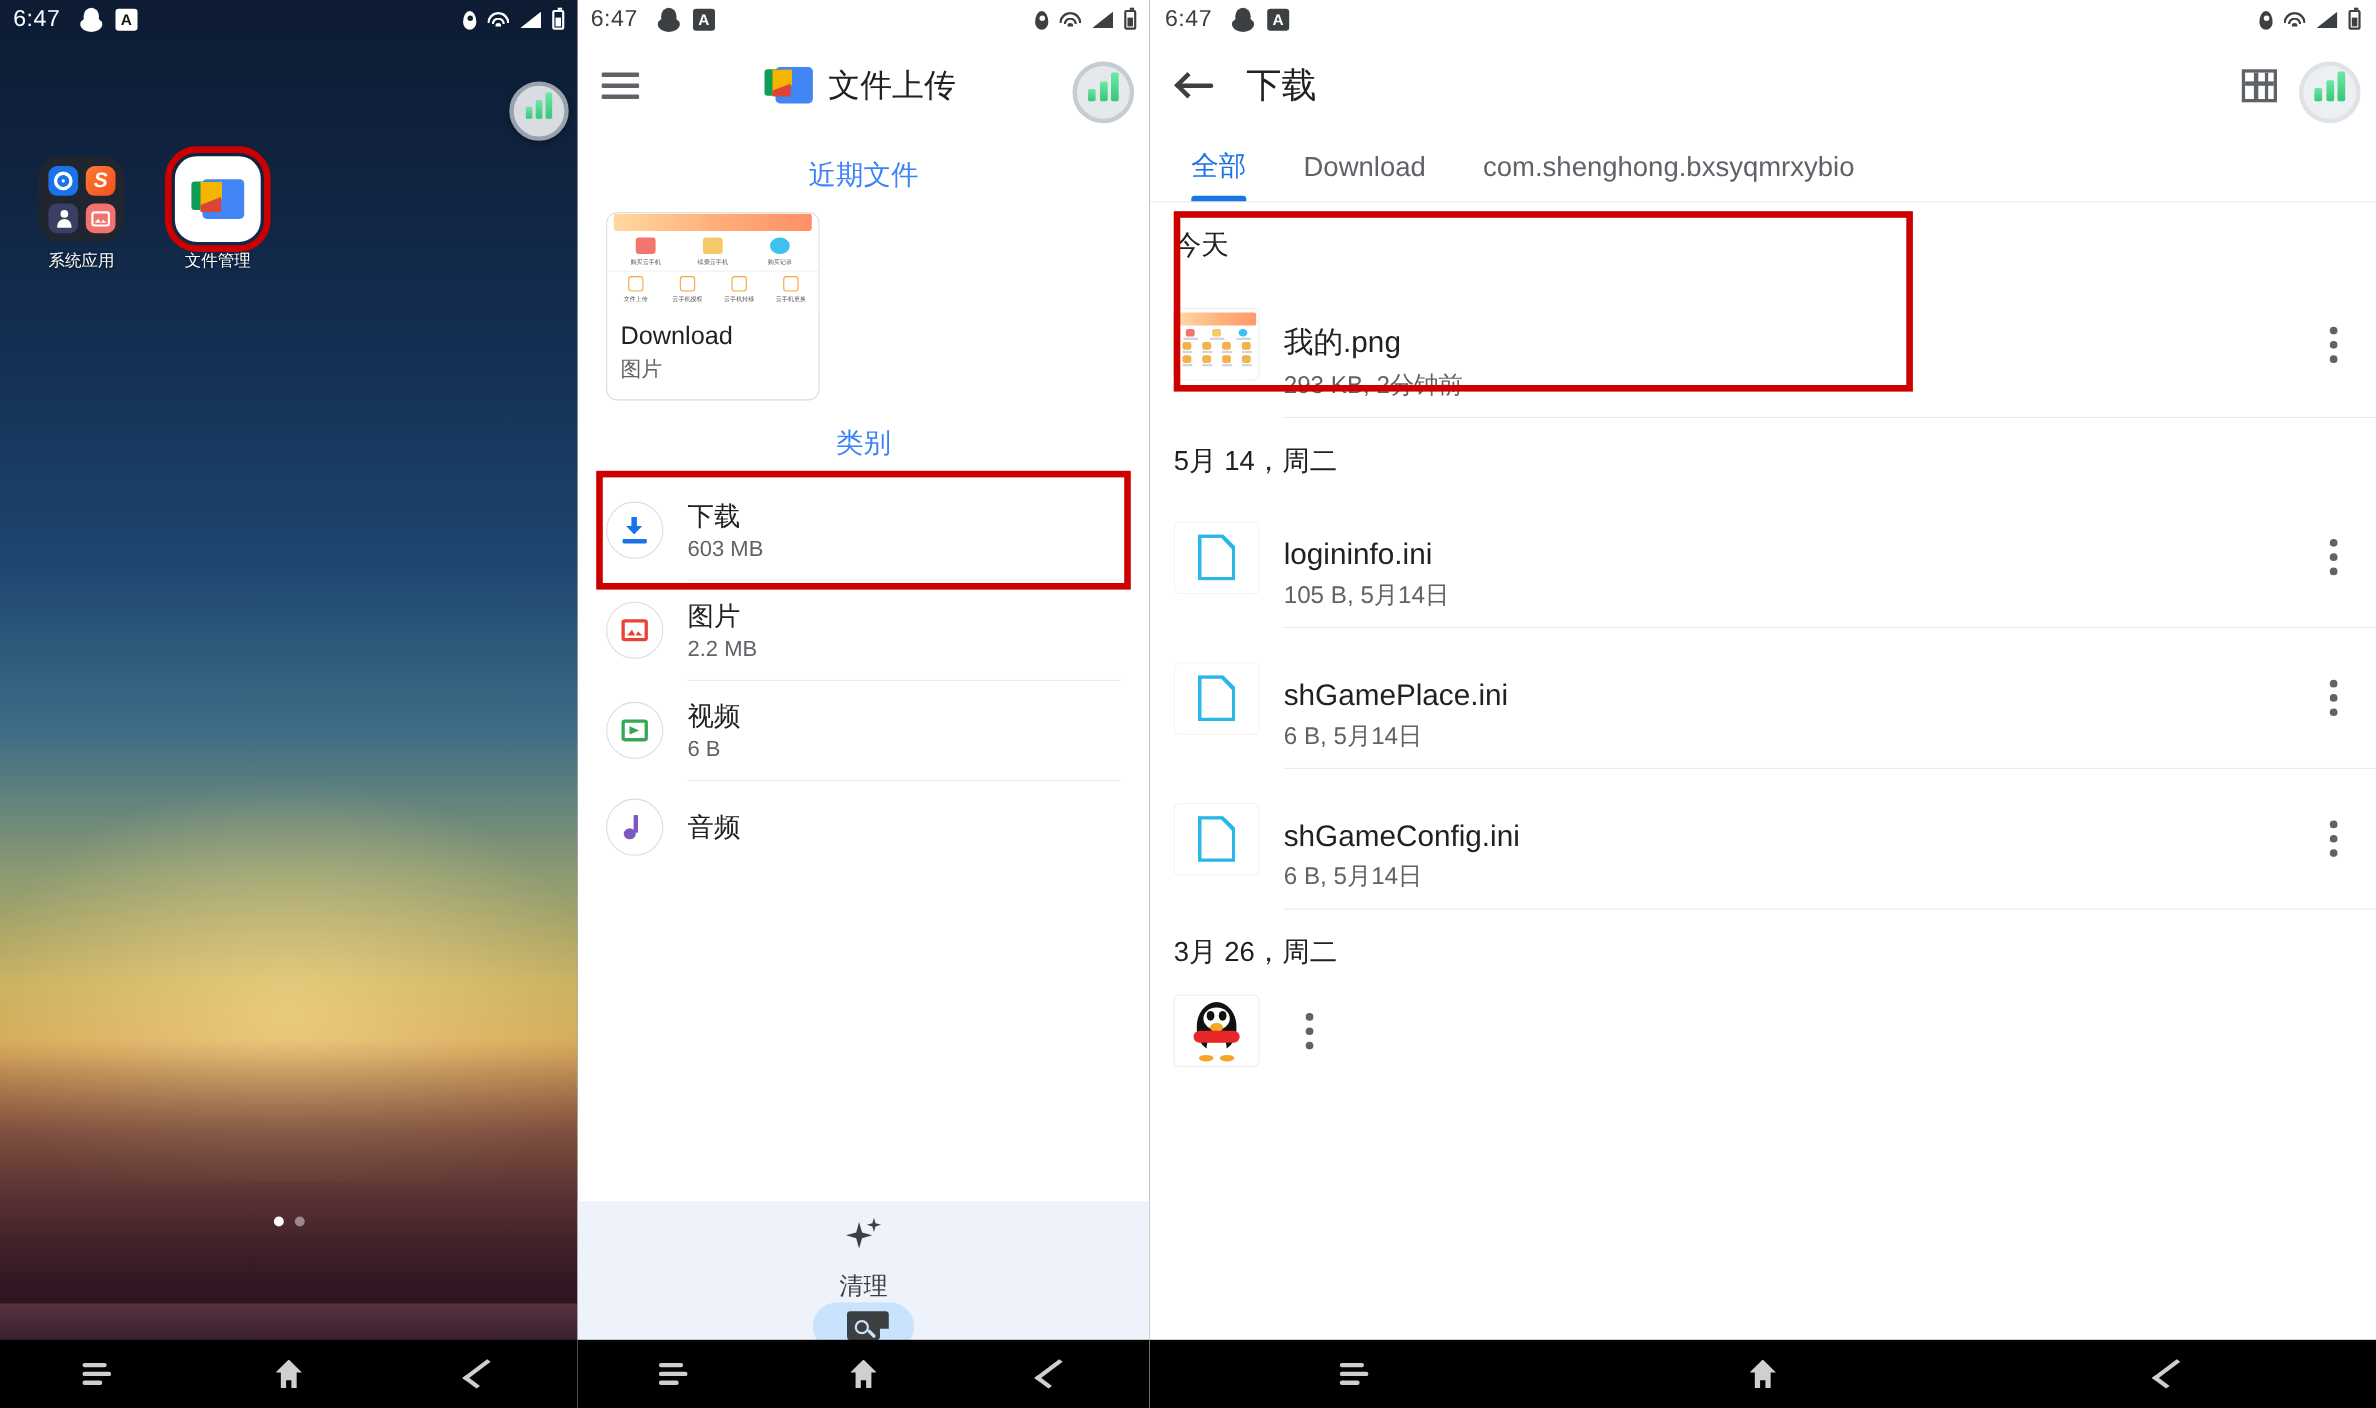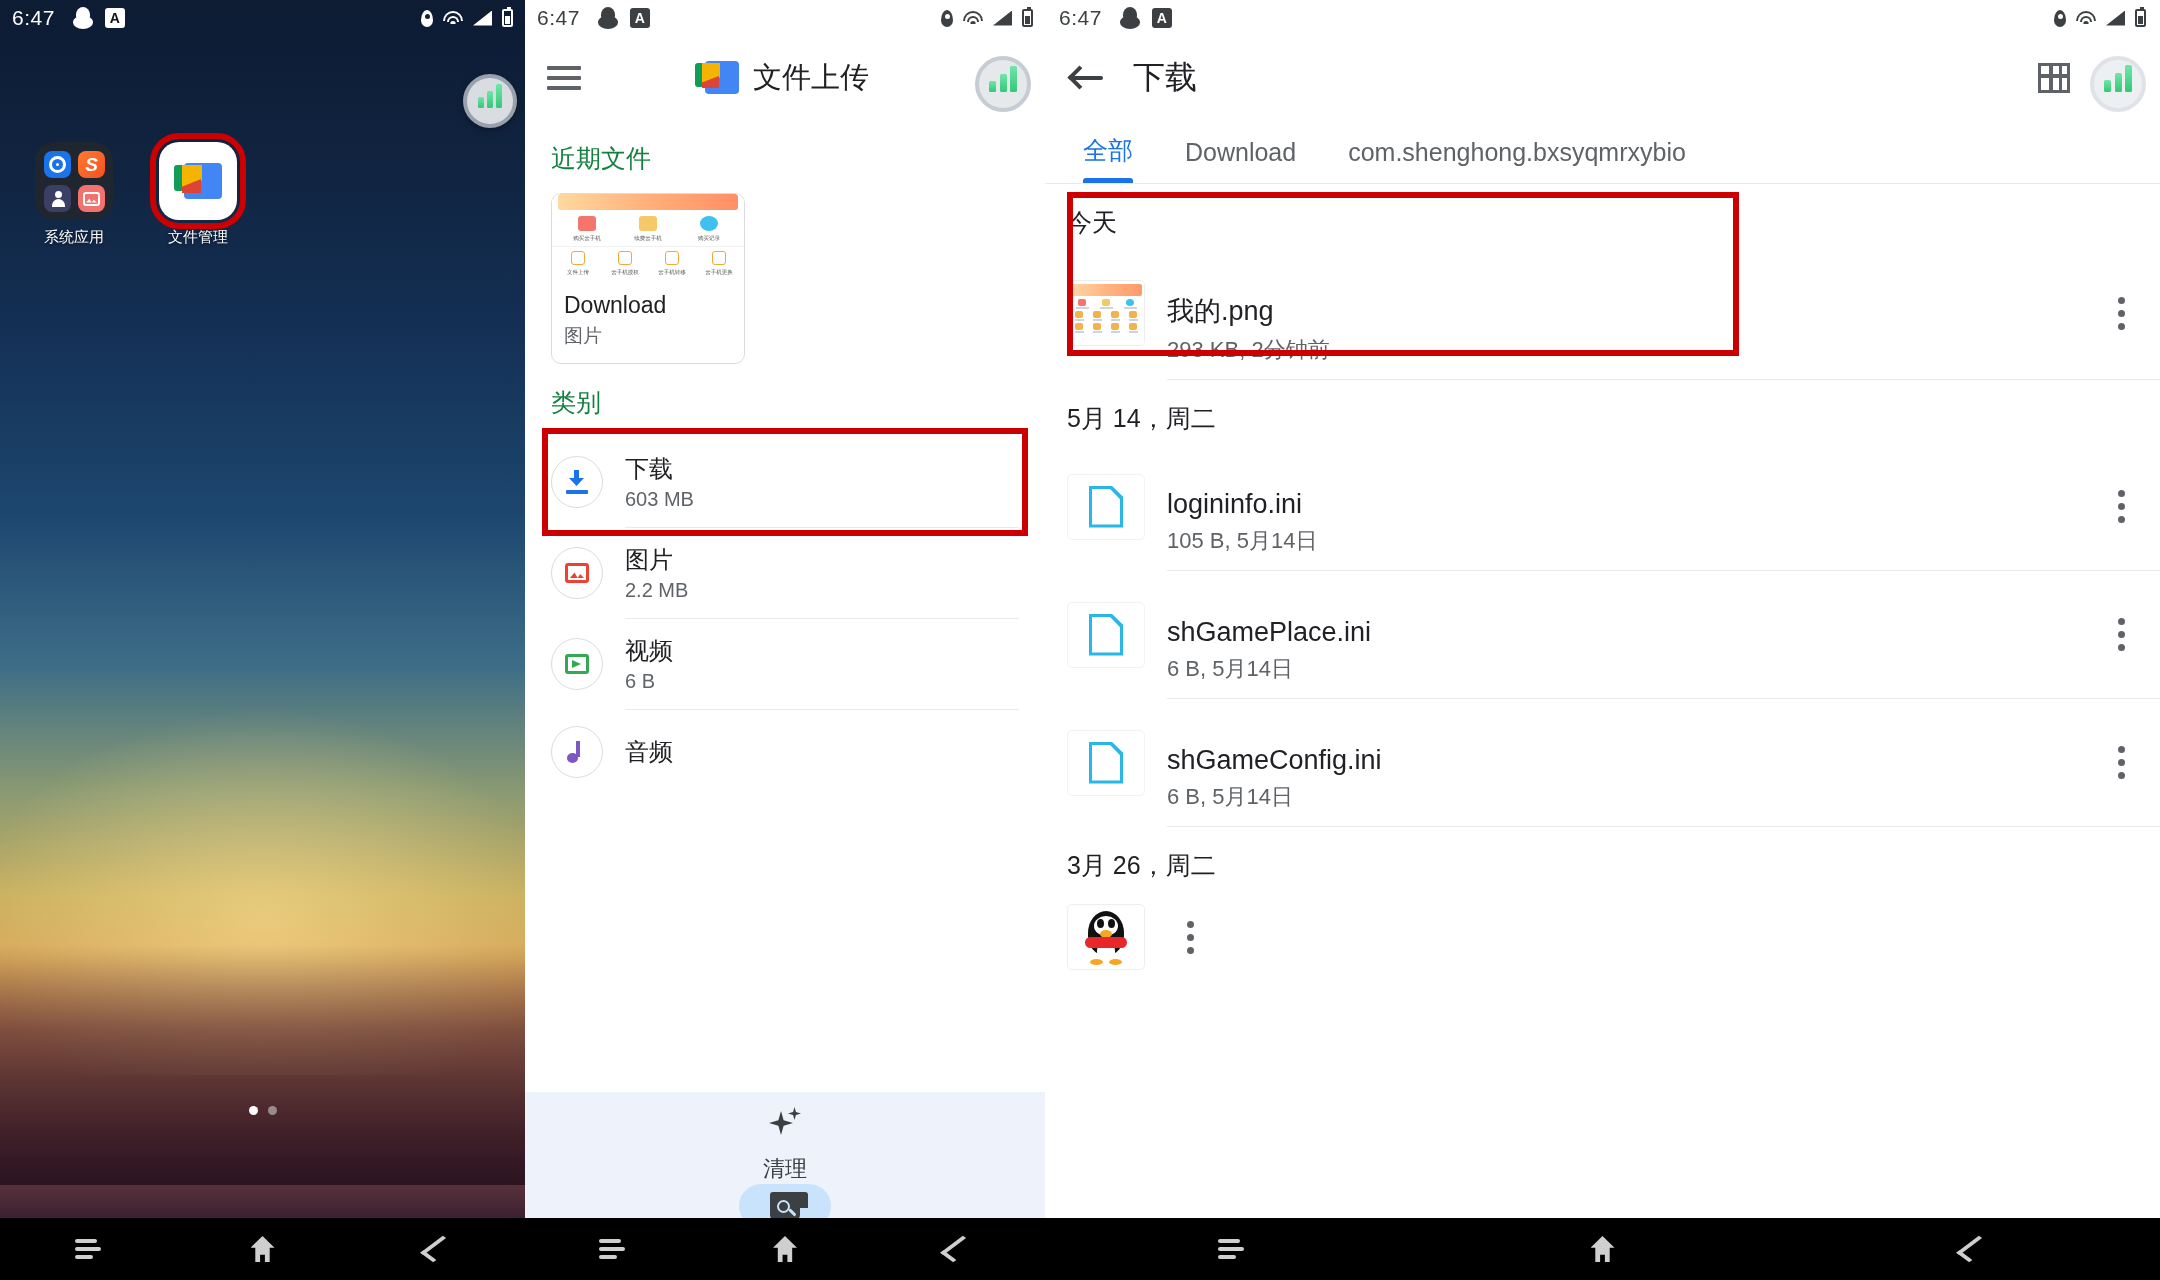--- a/index.html
+++ b/index.html
@@ -129,21 +129,21 @@
     border:3.4px solid #5f6368; border-radius:50%; }
   .p2-search b { position:absolute; left:23px; top:22px; width:12px; height:3.4px;
     background:#5f6368; border-radius:2px; transform:rotate(45deg); }
   .widget2 { position:absolute; right:14px; top:56px; width:56px; height:56px; border-radius:50%;
     background:#e6e9ec; border:4px solid #c6ccd3; display:flex; align-items:flex-end;
     justify-content:center; gap:3.5px; padding-bottom:16px; z-index:25; }
   .widget2 b { display:block; width:7px; background:linear-gradient(180deg,#6ee7a8,#35c777); border-radius:1.5px; }
   .widget2 b.b1 { height:11px; } .widget2 b.b2 { height:18px; } .widget2 b.b3 { height:26px; }
 
   .p2-body { padding:0 26px; }
-  .sec-title { font-size:25px; color:#15803d; margin:22px 0 18px; }
+  .sec-title { font-size:25px; color:#3b82f6; margin:22px 0 18px;text-align:center; }
   .recent-card { width:194px; border:1px solid #dadce0; border-radius:10px; overflow:hidden; background:#fff; }
   .rc-thumb { height:88px; background:#fff; position:relative; overflow:hidden; }
   .mini-app { position:absolute; left:0; right:0; background:#fff; }
   .mini-banner { height:16px; background:linear-gradient(90deg,#ffd9a0,#ffb07a,#ff8f66); margin:0 6px; border-radius:3px; }
   .mini-grid { display:flex; justify-content:space-around; padding:6px 4px 3px; }
   .mini-item { display:flex; flex-direction:column; align-items:center; gap:3px; width:42px; }
   .mini-item .sq { width:18px; height:15px; border-radius:3px; }
   .mini-item .tx { font-size:6px; color:#555; white-space:nowrap; transform:scale(.92); }
   .mini-row2 { display:flex; justify-content:space-around; padding:4px 2px; border-top:1px solid #f1f1f1; }
   .mini-row2 .mini-item { width:34px; }

